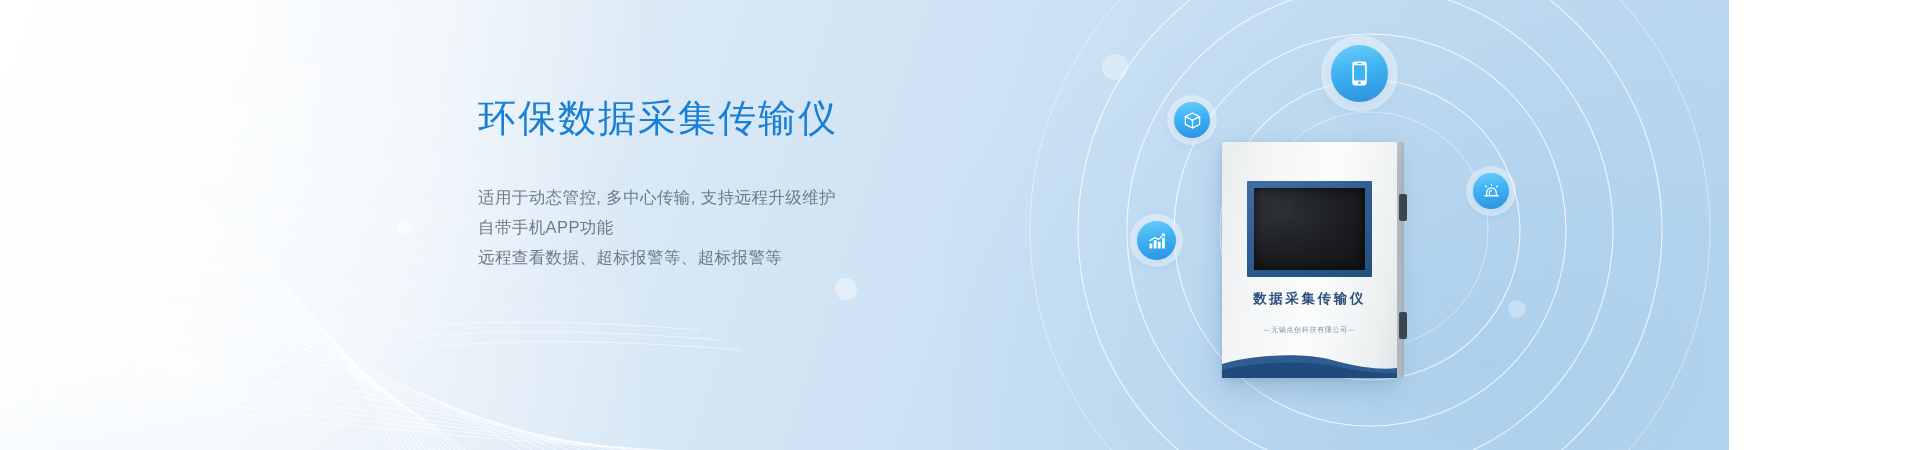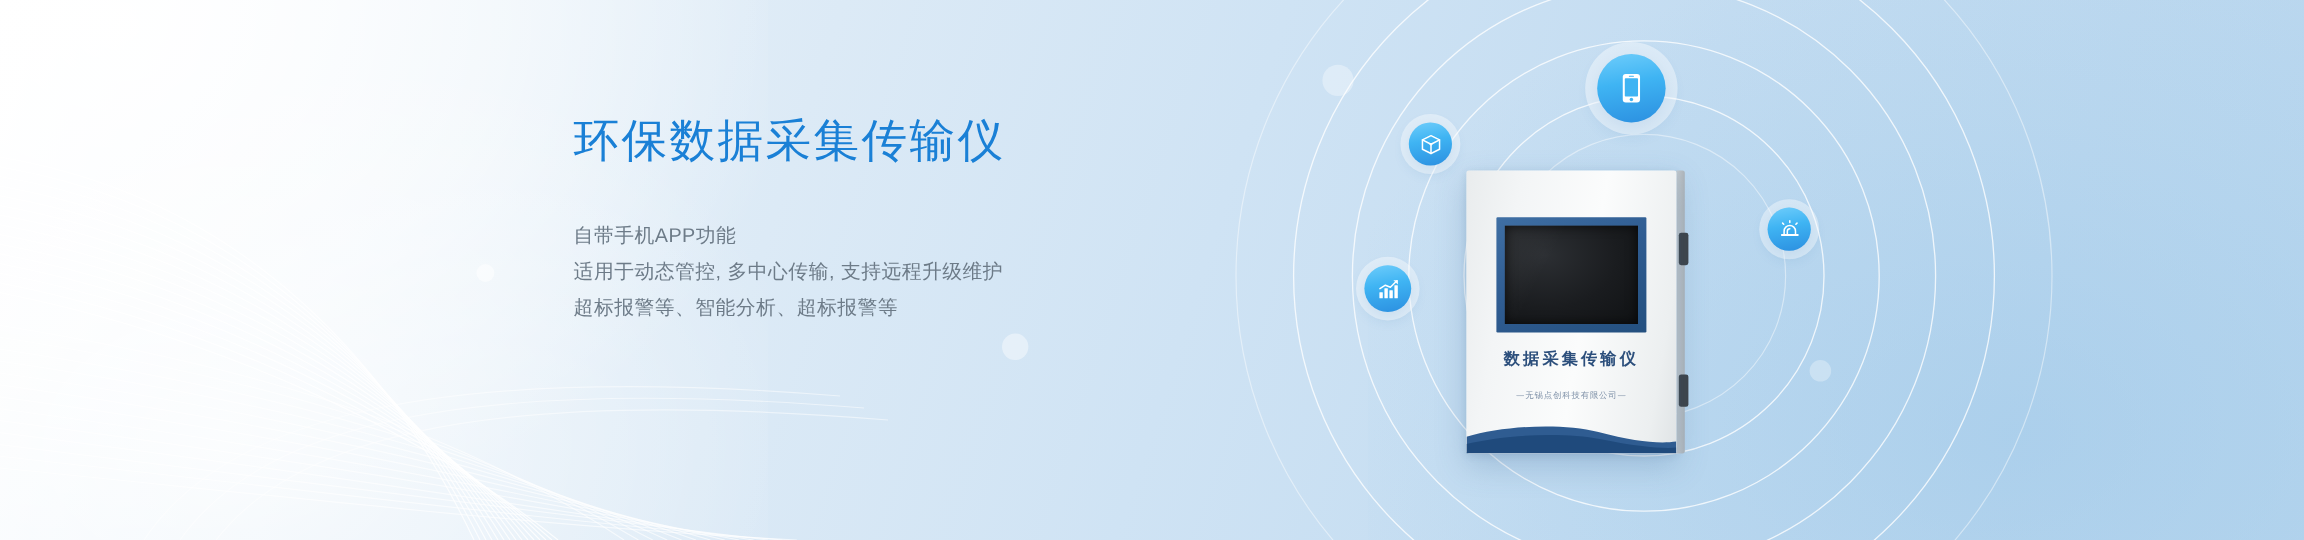--- a/index.html
+++ b/index.html
@@ -4,21 +4,21 @@
 <style>
   html, body { margin:0; padding:0; }
   body {
     width:1920px; height:450px;
     font-family:"Liberation Sans", sans-serif;
     overflow:hidden;
   }
 
   #banner {
     position:relative;
-    width:1920px; height:450px;
+    width:1729px; height:450px;
     overflow:hidden;
     background:#dceaf6;
   }
 
   
   .bg-base {
     position:absolute; inset:0;
     background:
       linear-gradient(108deg,
         #ffffff 0%,
@@ -231,23 +231,23 @@
   </div>
 
   <div class="bokeh b1"></div>
   <div class="bokeh b2"></div>
   <div class="bokeh b3"></div>
   <div class="bokeh b4"></div>
 
   <div class="copy">
     <div class="title">环保数据采集传输仪</div>
     <div class="sublist">
+      <div class="subline">适用于动态管控, 多中心传输, 支持远程升级维护</div>
       <div class="subline">自带手机APP功能</div>
-      <div class="subline">适用于动态管控, 多中心传输, 支持远程升级维护</div>
-      <div class="subline">超标报警等、智能分析、超标报警等</div>
+      <div class="subline">远程查看数据、超标报警等、超标报警等</div>
     </div>
   </div>
 
   <div class="device">
     <div class="dev-side"></div>
     <div class="dev-hinge h-top"></div>
     <div class="dev-hinge h-bot"></div>
 
     <div class="dev-body">
       <div class="dev-bezel">

